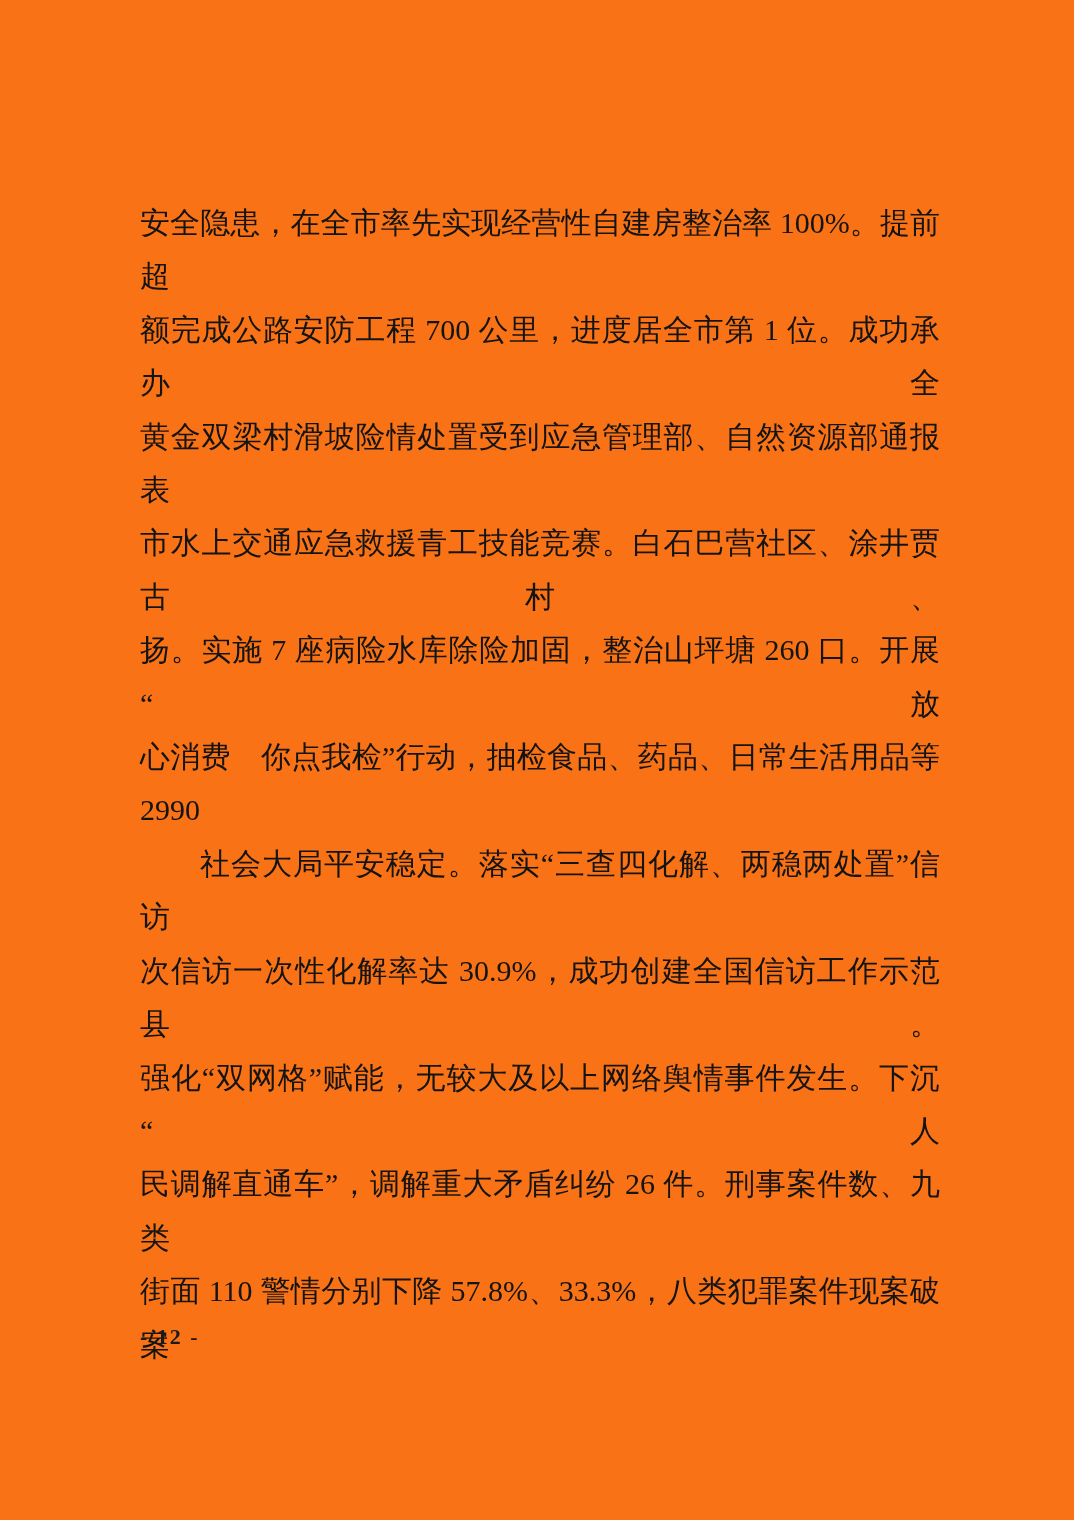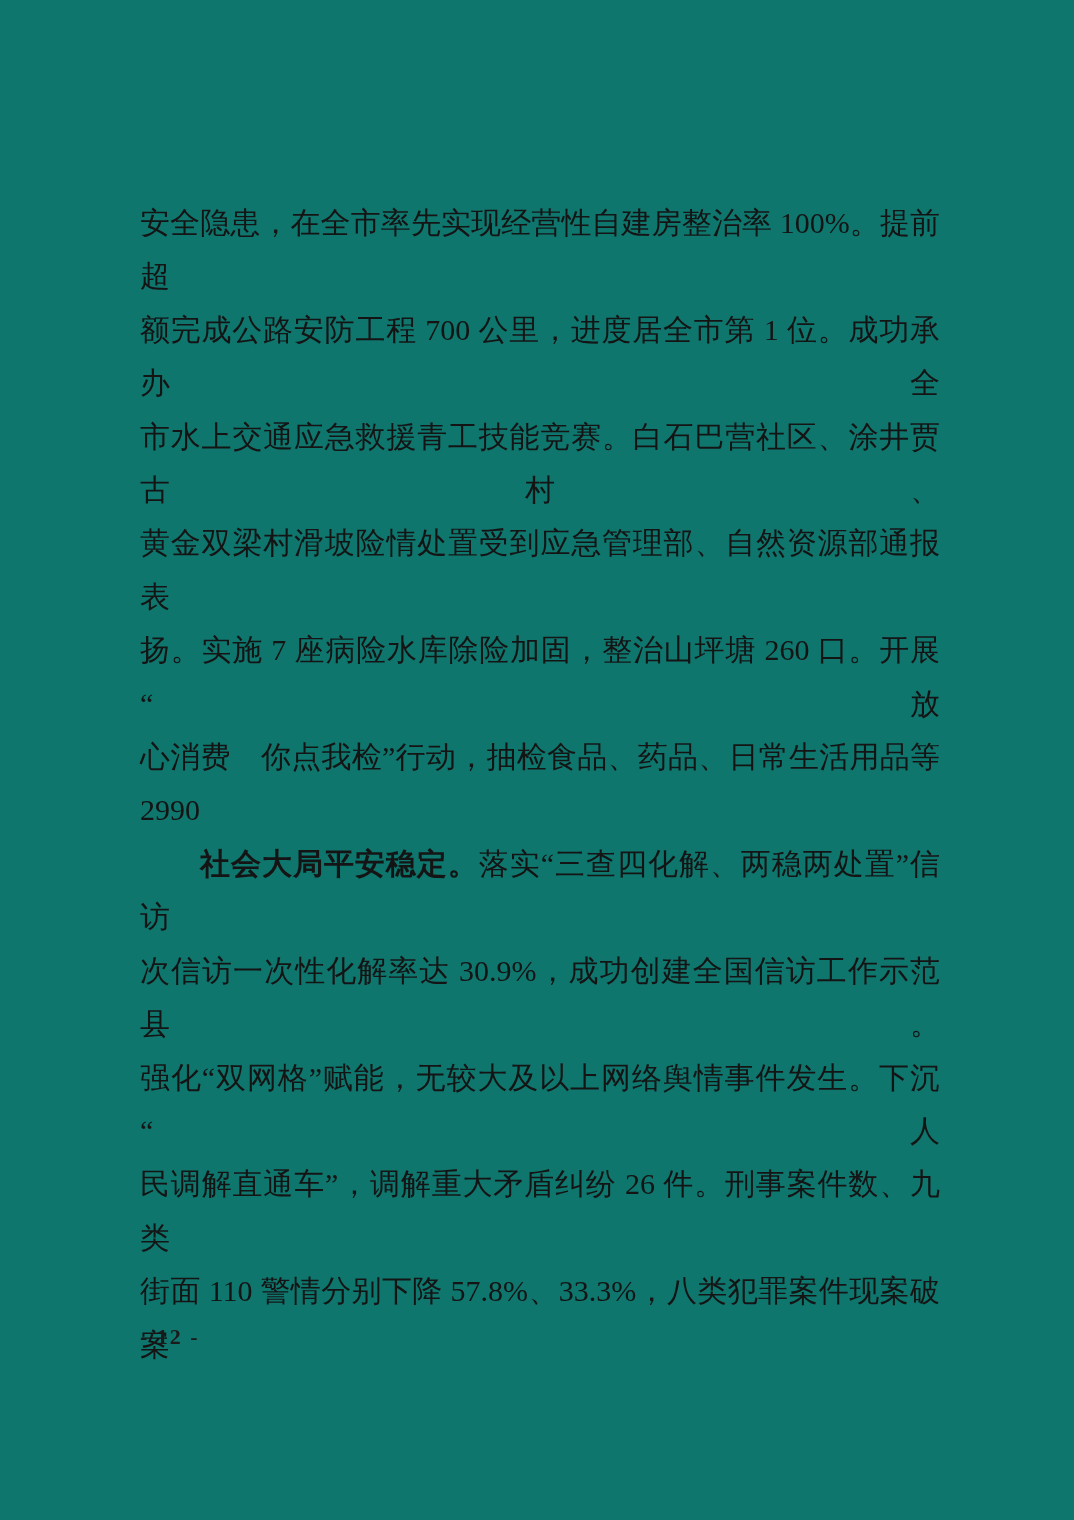--- a/index.html
+++ b/index.html
@@ -5,21 +5,21 @@
   html, body {
     margin: 0;
     padding: 0;
     background: #e8e8e8;
   }
   .page {
     position: relative;
     width: 1074px;
     height: 1520px;
     margin: 0 auto;
-    background: #0f766e;
+    background: #f97316;
     overflow: hidden;
     font-family: "Liberation Serif", "DejaVu Serif", serif;
     color: #141414;
   }
   .body-text {
     position: absolute;
     top: 196px;
     left: 140px;
     width: 800px;
     font-size: 30px;
@@ -31,42 +31,42 @@
     text-align-last: justify;
     white-space: normal;
   }
   .line.last {
     text-align-last: left;
   }
   .paragraph.indent .line:first-child {
     text-indent: 2em;
   }
   .run { font-weight: normal; }
-  .run.bold { font-weight: 700; }
+  .run.bold { font-weight: 400; }
   .page-footer {
     position: absolute;
     left: 140px;
     top: 1324px;
     font-size: 22px;
     font-weight: 700;
     letter-spacing: 2px;
     color: #1a1a1a;
   }
 </style>
 </head>
 <body>
 
 <div class="page">
   <main class="body-text">
     <div>
         <div class="paragraph">
           <div class="line"><span class="run">安全隐患，在全市率先实现经营性自建房整治率 100%。提前超</span></div>
           <div class="line"><span class="run">额完成公路安防工程 700 公里，进度居全市第 1 位。成功承办全</span></div>
+          <div class="line"><span class="run">黄金双梁村滑坡险情处置受到应急管理部、自然资源部通报表</span></div>
           <div class="line"><span class="run">市水上交通应急救援青工技能竞赛。白石巴营社区、涂井贾古村、</span></div>
-          <div class="line"><span class="run">黄金双梁村滑坡险情处置受到应急管理部、自然资源部通报表</span></div>
           <div class="line"><span class="run">扬。实施 7 座病险水库除险加固，整治山坪塘 260 口。开展“放</span></div>
           <div class="line"><span class="run">心消费　你点我检”行动，抽检食品、药品、日常生活用品等 2990</span></div>
         </div>
         <div class="paragraph indent">
           <div class="line"><strong class="run bold">社会大局平安稳定。</strong><span class="run">落实“三查四化解、两稳两处置”信访</span></div>
           <div class="line"><span class="run">次信访一次性化解率达 30.9%，成功创建全国信访工作示范县。</span></div>
           <div class="line"><span class="run">强化“双网格”赋能，无较大及以上网络舆情事件发生。下沉“人</span></div>
           <div class="line"><span class="run">民调解直通车”，调解重大矛盾纠纷 26 件。刑事案件数、九类</span></div>
           <div class="line"><span class="run">街面 110 警情分别下降 57.8%、33.3%，八类犯罪案件现案破案</span></div>
         </div>

